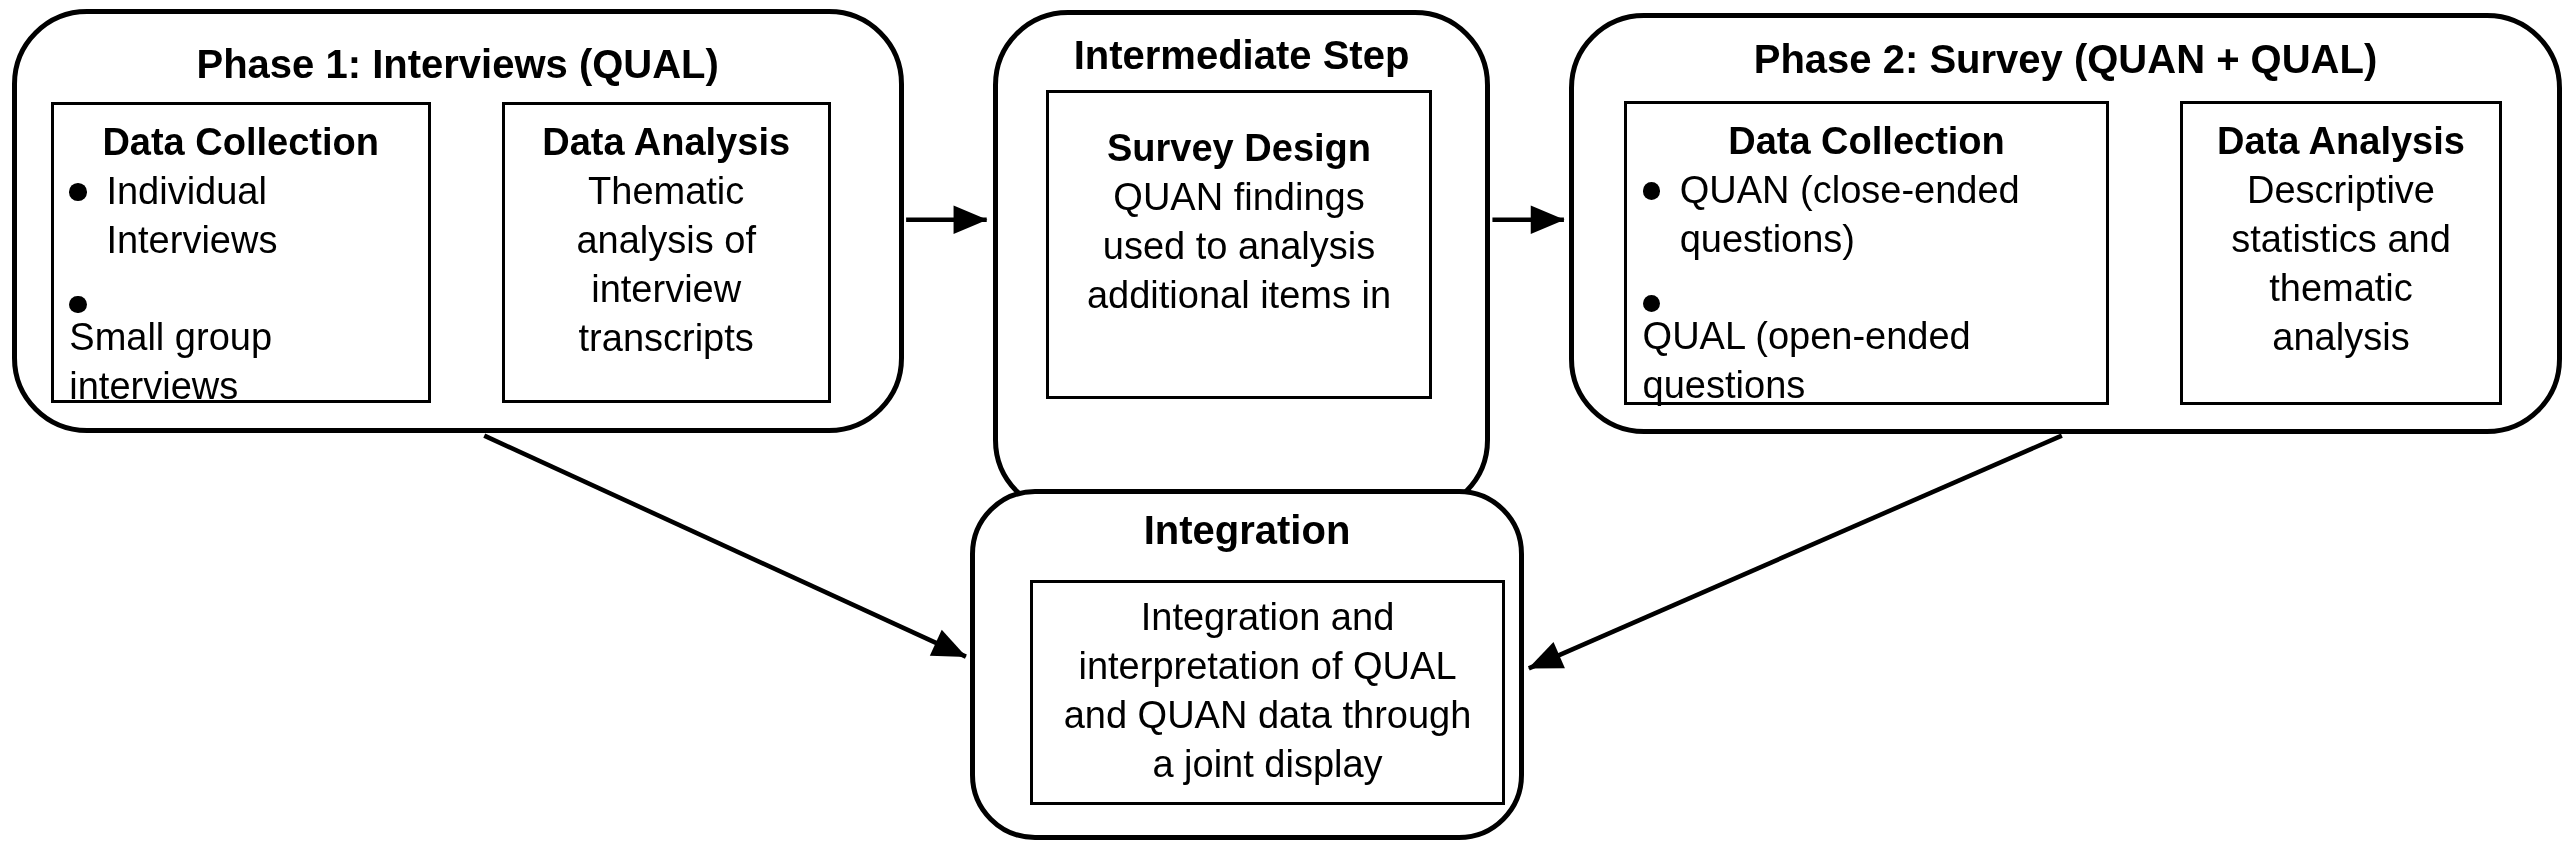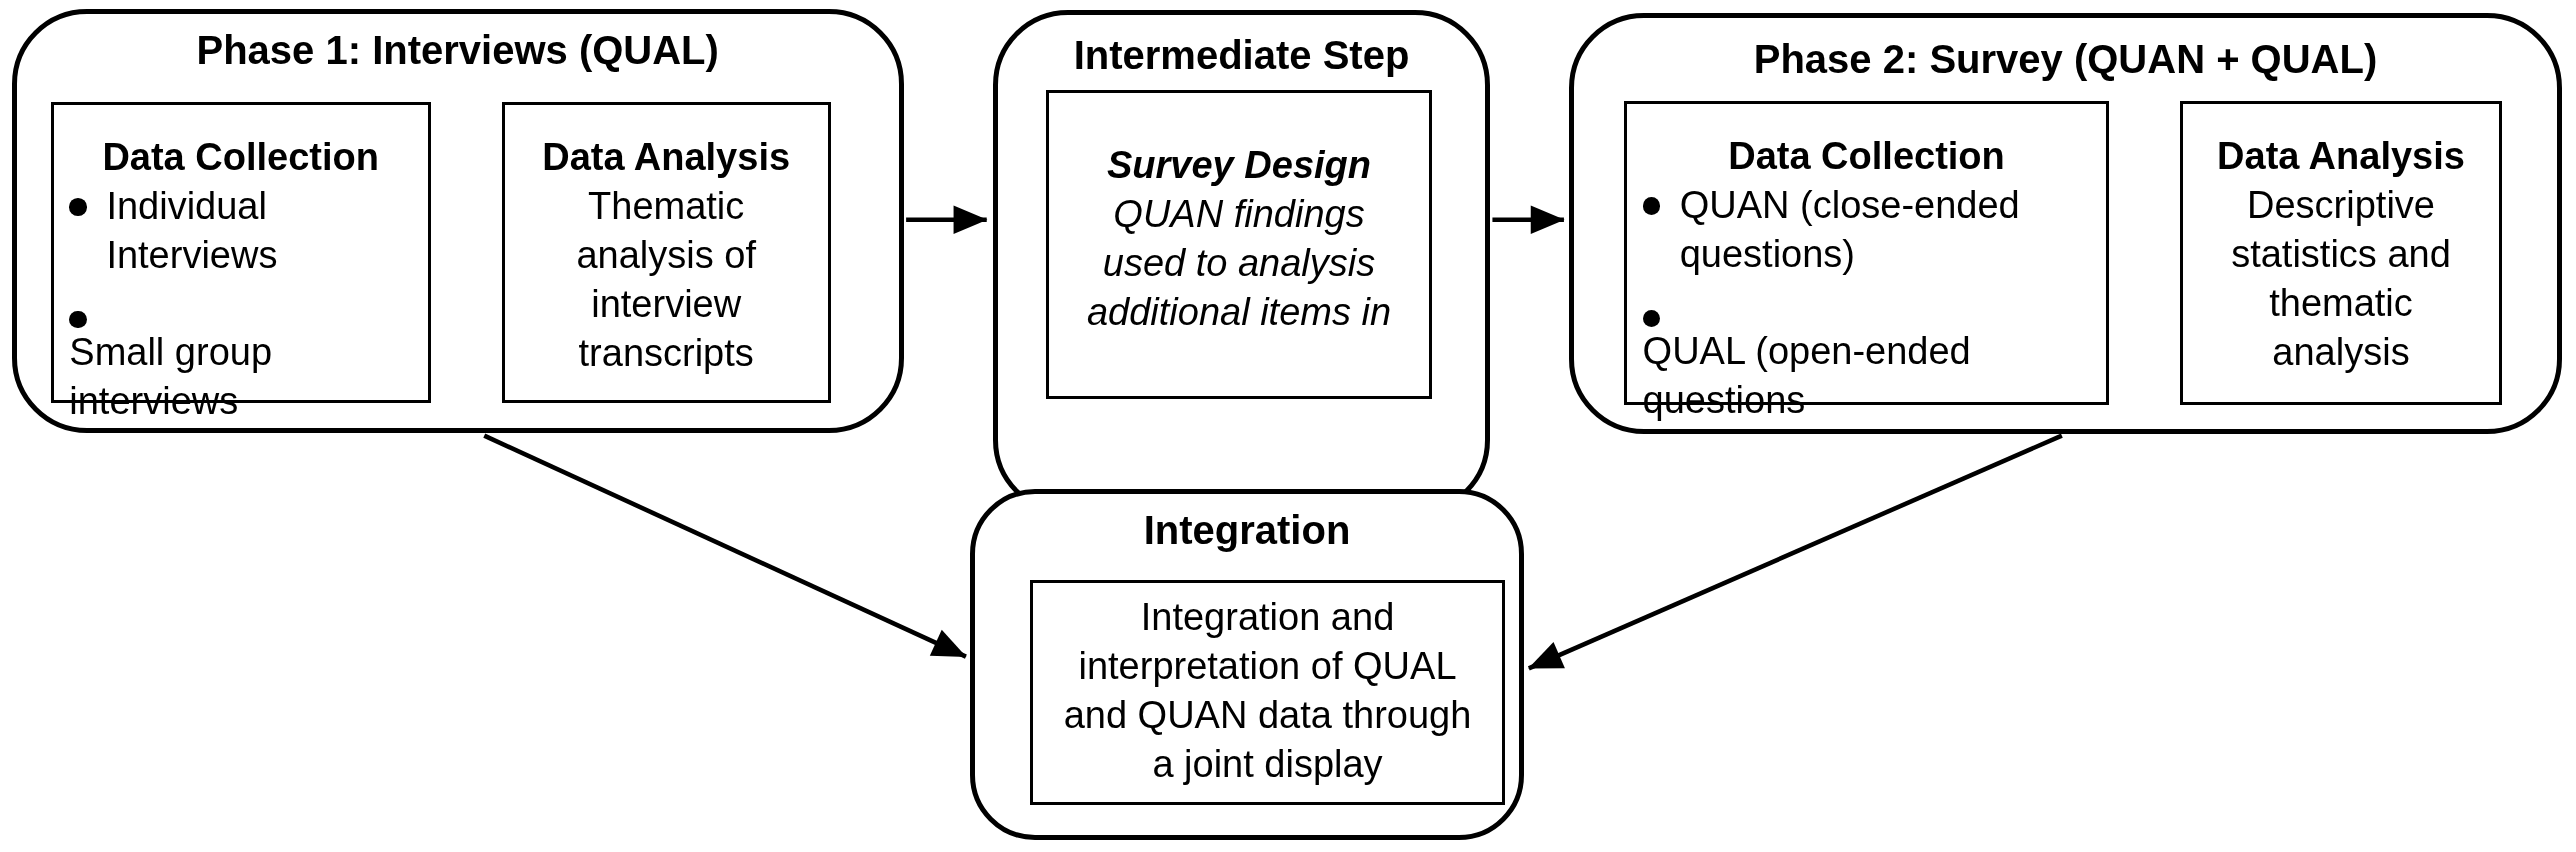--- a/index.html
+++ b/index.html
@@ -16,31 +16,31 @@
     font-size: 40px; font-weight: bold; line-height: 49px; white-space: nowrap;
   }
   .inner { position: absolute; border: 3.3px solid #000; background: #fff; }
   .inner-title { text-align: center; font-size: 38px; font-weight: bold; line-height: 49px; }
   .center-lines { text-align: center; font-size: 38px; line-height: 49px; }
   .bullets { padding: 0 10.4px 0 15.6px; font-size: 38px; line-height: 49px; }
   .bullet-item { display: flex; align-items: flex-start; }
   .bullet-item + .bullet-item { margin-top: 14.3px; flex-direction: column; }
   .dot { flex: none; width: 17.6px; height: 17.6px; border-radius: 50%; background: #000; margin: 16.3px 19.5px 0 0; }
 
-  .pt42 { padding-top: 28px; }
-  .pt48 { padding-top: 48px; font-style: italic; }
+  .pt42 { padding-top: 13px; }
+  .pt48 { padding-top: 31px; }
   .pt15 { padding-top: 9.8px; }
 
   
   .p1  { left: 11.7px;   top: 9px;  width: 892px; height: 424px; }
   .int { left: 993px; top: 10.4px;  width: 497px;  height: 505px; }
   .p2  { left: 1569px; top: 13px;  width: 993px; height: 421px; }
   .itg { left: 970px; top: 489px; width: 554px;  height: 351px; border-radius: 65px; }
 
-  .p1 .group-title  { top: 12px; text-align: center; }
+  .p1 .group-title  { top: 26px; text-align: center; }
   .int .group-title { top: 15.6px; }
   .p2 .group-title  { top: 17px; }
   .itg .group-title { top: 11.7px; }
 
   .p1-dc { left: 34px;  top: 88px; width: 380px; height: 301px; }
   .p1-da { left: 485px; top: 88px; width: 329px; height: 301px; }
   .int-sd { left: 48px; top: 75px; width: 386px; height: 309px; }
   .p2-dc { left: 50px;  top: 83px; width: 485px; height: 304px; }
   .p2-da { left: 606px; top: 83px; width: 322px; height: 304px; }
   .itg-in { left: 39px; top: 86px; width: 475px; height: 225px; margin-left: 16px; }

